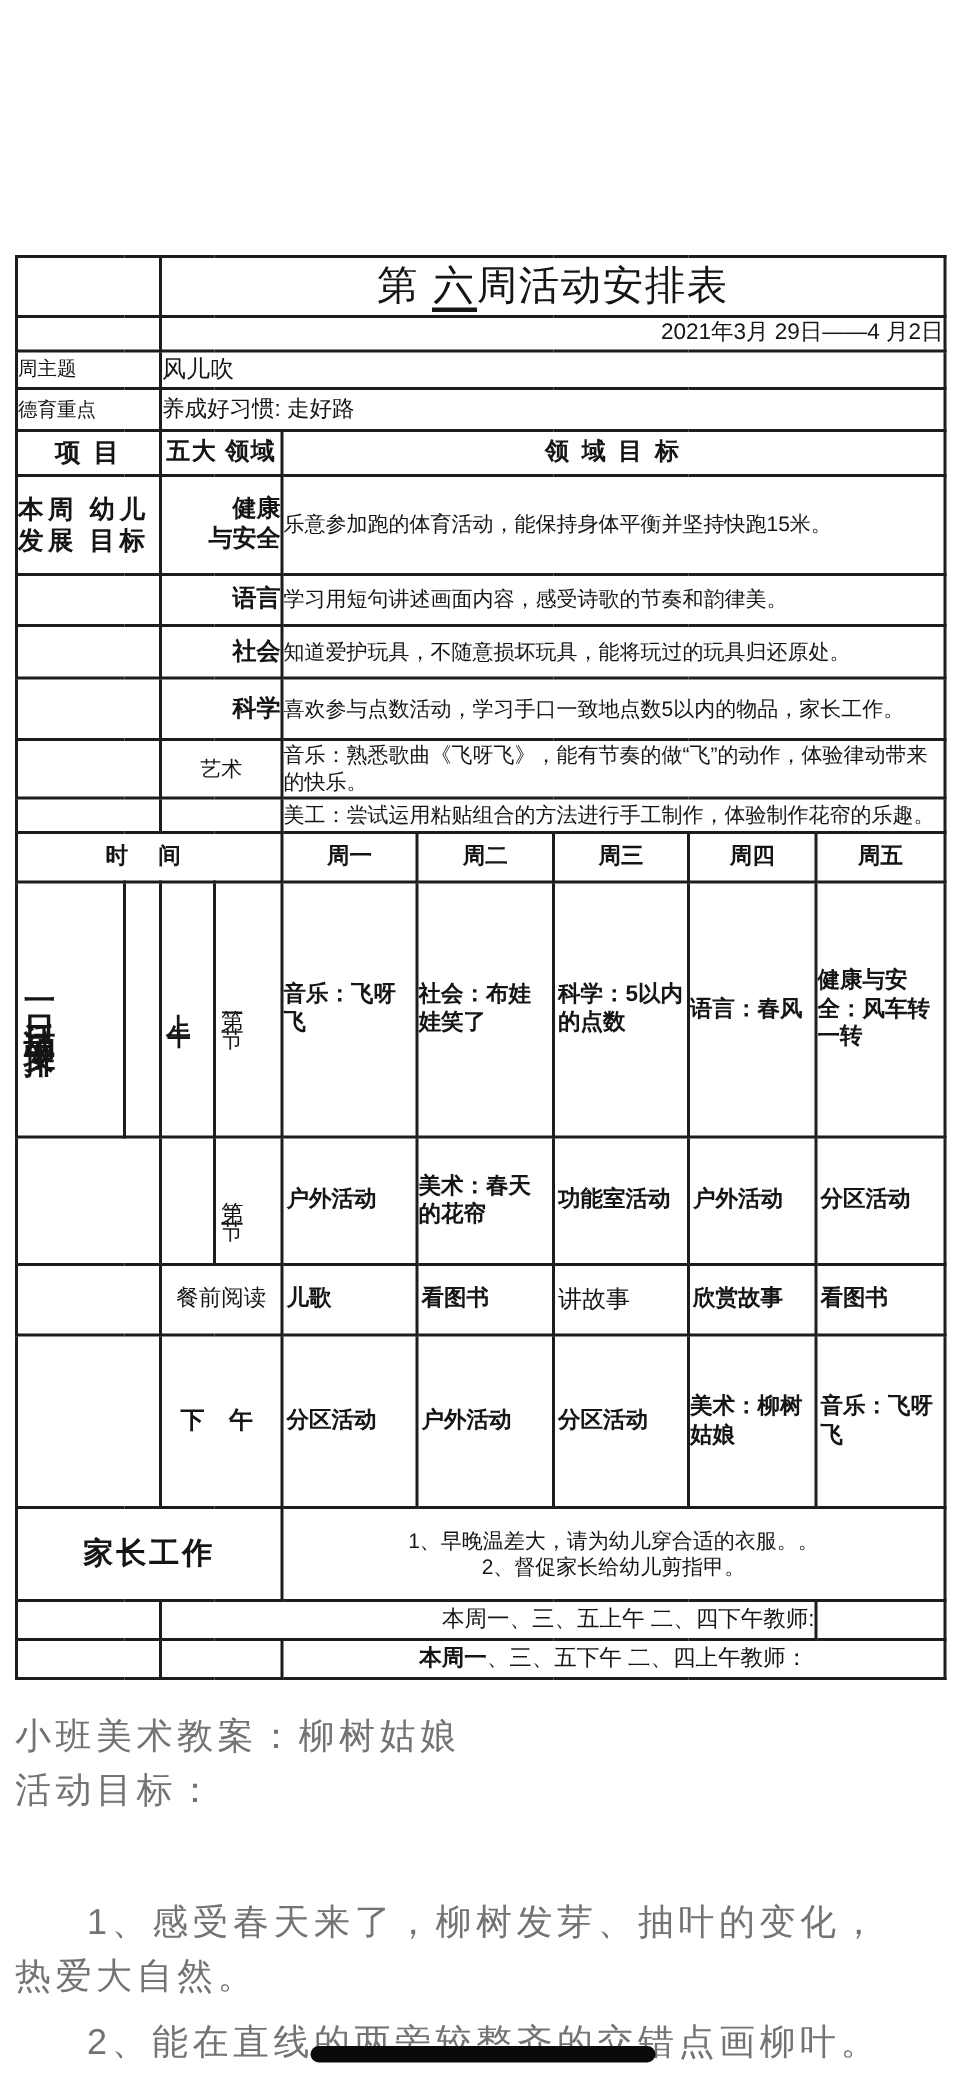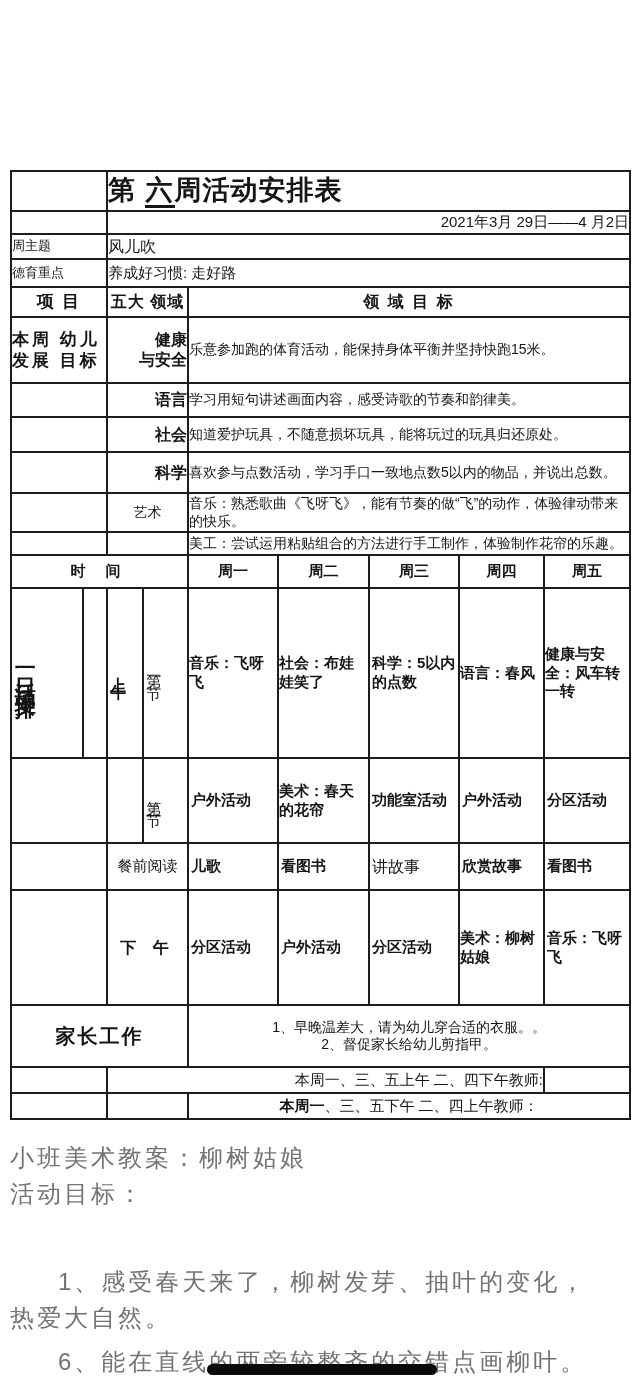--- a/index.html
+++ b/index.html
@@ -7,21 +7,21 @@
           font-family:"Liberation Sans",sans-serif;color:#161616;overflow:hidden;}
   table.sheet{position:absolute;left:10px;top:170px;width:619px;
               border-collapse:collapse;table-layout:fixed;}
   .sheet td{border:2px solid #1d1d1d;padding:0;overflow:hidden;
             vertical-align:middle;line-height:1.25;color:#151515;}
   
   .c{text-align:left;}
   .l{text-align:left;}
   .bold{font-weight:bold;}
   
-  .title-cell{font-size:27px;font-weight:bold;letter-spacing:1px;}
+  .title-cell{text-align:center;font-size:27px;font-weight:normal;letter-spacing:1px;}
   .u{border-bottom:3px solid #161616;padding:0 1px;}
   .date-cell{text-align:right;font-size:15px;padding:0 3px 1px 0;}
   .lab{font-size:13px;text-align:left;padding:2px 3px;}
   .val{font-size:16px;text-align:left;padding:2px 5px;}
   .val2{font-size:15px;text-align:left;padding:2px 5px;}
   .headcell{font-size:16px;font-weight:bold;text-align:center;letter-spacing:2px;}
   .devlab{font-size:17px;font-weight:bold;text-align:left;letter-spacing:3px;
           line-height:22px;padding:0 7px;}
   .dom{font-size:16px;font-weight:bold;text-align:right;white-space:pre-line;line-height:21px;}
   .dom-sm{font-size:14px;font-weight:normal;text-align:center;}
@@ -118,21 +118,21 @@
       <td colspan="5" class="goal">学习用短句讲述画面内容，感受诗歌的节奏和韵律美。</td>
     </tr>
     <tr class="rd2">
       <td colspan="2"></td>
       <td colspan="2" class="dom">社会</td>
       <td colspan="5" class="goal">知道爱护玩具，不随意损坏玩具，能将玩过的玩具归还原处。</td>
     </tr>
     <tr class="rd3">
       <td colspan="2"></td>
       <td colspan="2" class="dom">科学</td>
-      <td colspan="5" class="goal">喜欢参与点数活动，学习手口一致地点数5以内的物品，并说出总数。</td>
+      <td colspan="5" class="goal">喜欢参与点数活动，学习手口一致地点数5以内的物品，家长工作。</td>
     </tr>
     <tr class="rd4">
       <td colspan="2"></td>
       <td colspan="2" class="dom-sm">艺术</td>
       <td colspan="5" class="goal">音乐：熟悉歌曲《飞呀飞》，能有节奏的做“飞”的动作，体验律动带来的快乐。</td>
     </tr>
     <tr class="rd5">
       <td colspan="2"></td>
       <td colspan="2"></td>
       <td colspan="5" class="goal">美工：尝试运用粘贴组合的方法进行手工制作，体验制作花帘的乐趣。</td>
@@ -218,18 +218,18 @@
         <span class="bold">本周一</span><span>、三、五下午 二、四上午教师：</span>
       </td>
     </tr>
   </tbody>
     </table>
 
   <div class="lesson">
     <div class="line">小班美术教案：柳树姑娘</div>
     <div class="line">活动目标：</div>
     <div class="para para1">1、感受春天来了，柳树发芽、抽叶的变化，热爱大自然。</div>
-    <div class="para para2">6、能在直线的两旁较整齐的交错点画柳叶。</div>
+    <div class="para para2">2、能在直线的两旁较整齐的交错点画柳叶。</div>
   </div>
 
   <div class="home-bar"></div>
 
 </div>
 
 </body></html>

